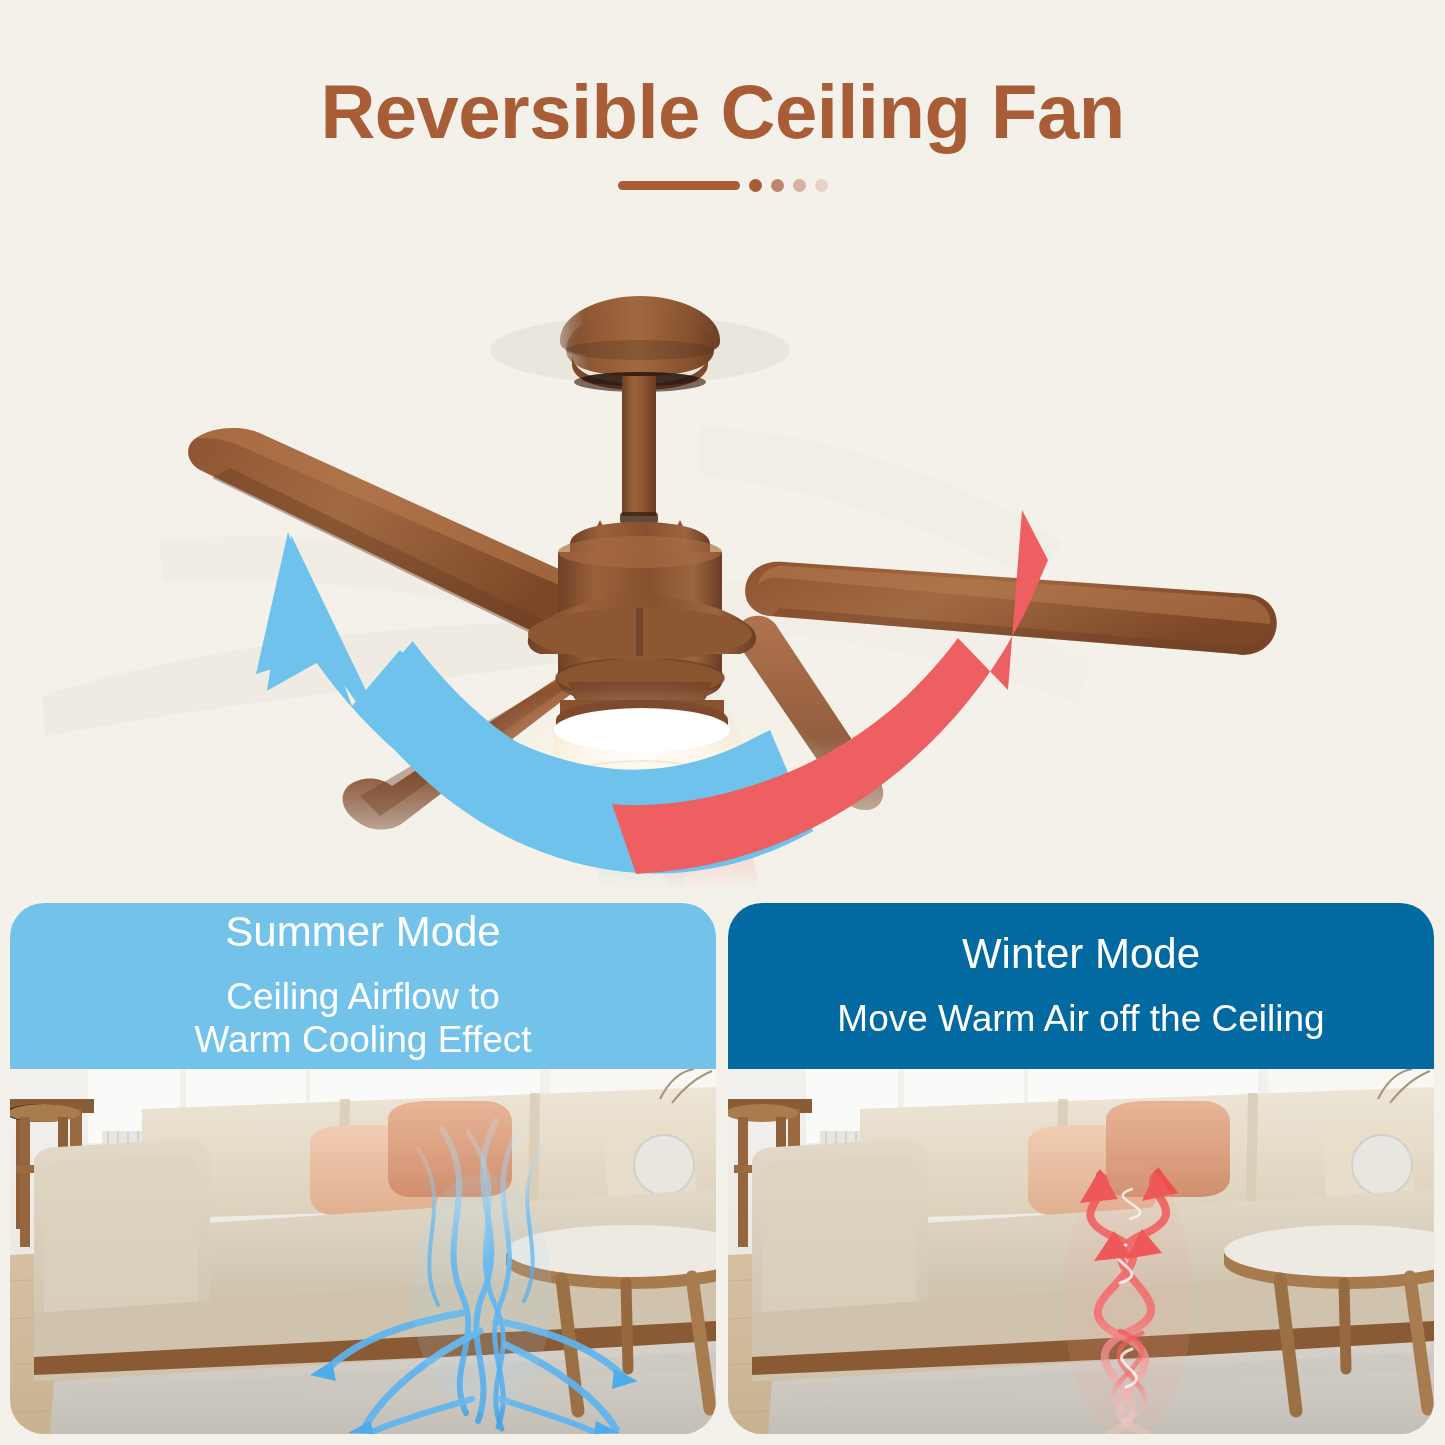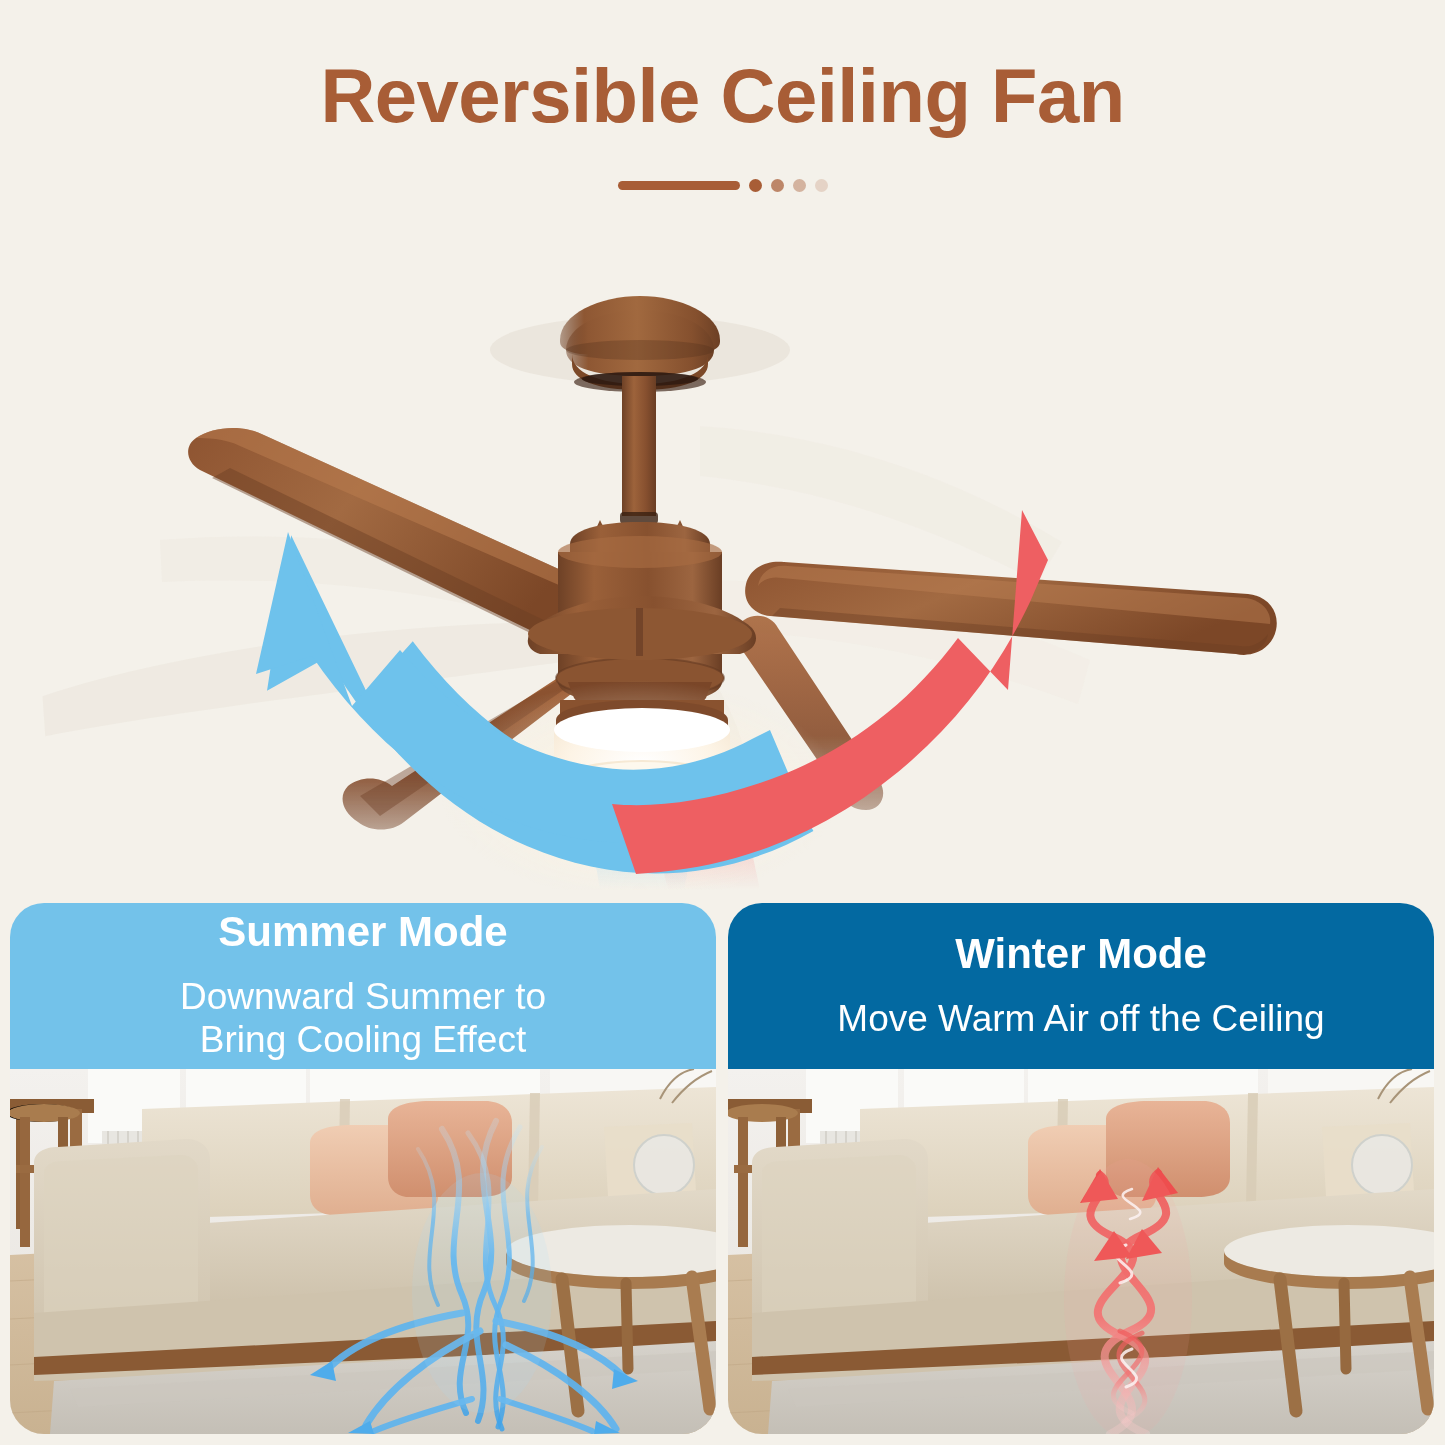--- a/index.html
+++ b/index.html
@@ -7,21 +7,21 @@
     width:1445px;height:1445px;overflow:hidden;
     background:#F4F1EA;
     font-family:"Liberation Sans", sans-serif;
     position:relative;
   }
   .page{position:absolute;inset:0;background:#F4F1EA;}
 
   
   .header{position:absolute;left:0;top:0;width:1445px;height:230px;}
   .title{
-    position:absolute;left:0;top:58px;width:1445px;text-align:center;
+    position:absolute;left:0;top:74px;width:1445px;text-align:center;
     font-size:76px;font-weight:700;letter-spacing:-0.5px;
     color:#A85D36;line-height:1.0;white-space:nowrap;
   }
   .decor{
     position:absolute;left:0;top:176px;width:1445px;height:18px;
     display:flex;align-items:center;justify-content:center;gap:9px;
   }
   .decor-bar{width:122px;height:9px;border-radius:5px;background:#A85D36;}
   .decor-dot{width:13px;height:13px;border-radius:50%;background:#A85D36;}
   .decor-dot.d2{opacity:.72;}
@@ -37,21 +37,21 @@
   }
   .panel.left{left:10px;}
   .panel.right{left:728px;}
   .panel-head{
     position:absolute;left:0;top:0;width:100%;height:166px;
     display:flex;flex-direction:column;align-items:center;justify-content:center;
     color:#ffffff;text-align:center;
   }
   .panel.left  .panel-head{background:#73C2EA;}
   .panel.right .panel-head{background:#0369a1;}
-  .panel-title{font-size:42px;font-weight:700;line-height:1.06;margin:0 0 20px 0;}
+  .panel-title{font-size:42px;font-weight:400;line-height:1.06;margin:0 0 20px 0;}
   .panel-sub{font-size:37px;font-weight:400;line-height:1.17;}
   .panel-photo{position:absolute;left:0;top:166px;width:100%;height:365px;overflow:hidden;}
   .panel-photo svg{position:absolute;left:0;top:0;}
 </style>
 </head>
 <body>
 
 <div class="page">
 
   <div class="header">
@@ -281,22 +281,22 @@
                L 660 642
                C 752 634 840 594 912 530
                C 962 486 1002 432 1030 372
                L 1048 330 Z" fill="#EE5F62"></path>
     </svg>
   </div>
 
   <div class="panel left">
     <div class="panel-head">
       <div class="panel-title">Summer Mode</div>
-      <div class="panel-sub">Downward Summer to</div>
-      <div class="panel-sub">Bring Cooling Effect</div>
+      <div class="panel-sub">Ceiling Airflow to</div>
+      <div class="panel-sub">Warm Cooling Effect</div>
     </div>
     <div class="panel-photo">
       <svg width="706" height="365" viewBox="0 0 706 365">
         <defs>
           <linearGradient id="wallS" x1="0" y1="0" x2="0" y2="1">
             <stop offset="0%" stop-color="#F3F1EE"></stop>
               <stop offset="100%" stop-color="#E6E2DC"></stop>
           </linearGradient>
           <linearGradient id="floorS" x1="0" y1="0" x2="0" y2="1">
             <stop offset="0%" stop-color="#D8C3A6"></stop>

